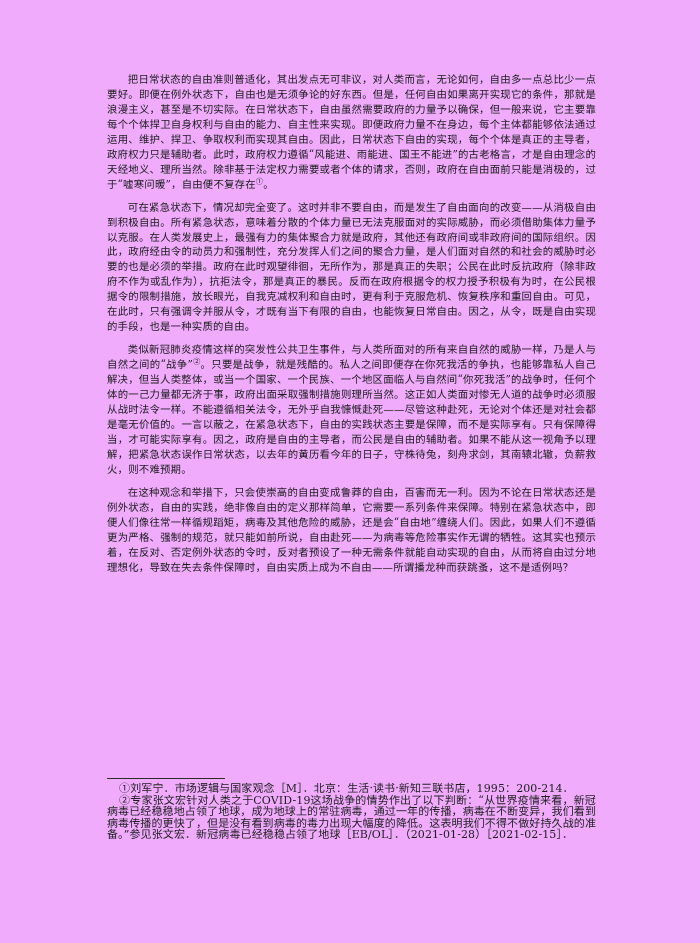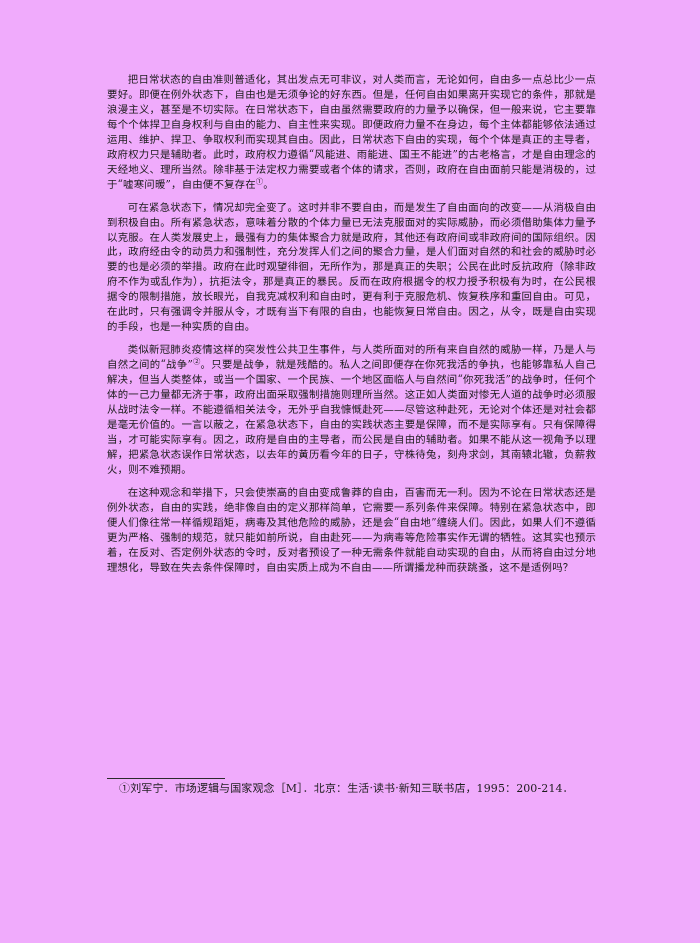--- a/index.html
+++ b/index.html
@@ -113,17 +113,18 @@
 
     <p class="para">在这种观念和举措下，只会使崇高的自由变成鲁莽的自由，百害而无一利。因为不论在日常状态还是例外状态，自由的实践，绝非像自由的定义那样简单，它需要一系列条件来保障。特别在紧急状态中，即便人们像往常一样循规蹈矩，病毒及其他危险的威胁，还是会“自由地”缠绕人们。因此，如果人们不遵循更为严格、强制的规范，就只能如前所说，自由赴死——为病毒等危险事实作无谓的牺牲。这其实也预示着，在反对、否定例外状态的令时，反对者预设了一种无需条件就能自动实现的自由，从而将自由过分地理想化，导致在失去条件保障时，自由实质上成为不自由——所谓播龙种而获跳蚤，这不是适例吗？</p>
 
   </div>
 
   <div class="footnotes">
     <div class="fn-rule"></div>
 
     <p class="fn-item"><span>①</span><span>刘军宁．市场逻辑与国家观念［M］．北京：生活·读书·新知三联书店，1995：200-214．</span></p>
 
+    <p class="fn-item"><span>②</span><span>专家张文宏针对人类之于COVID-19这场战争的情势作出了以下判断：“从世界疫情来看，新冠病毒已经稳稳地占领了地球，成为地球上的常驻病毒，通过一年的传播，病毒在不断变异，我们看到病毒传播的更快了，但是没有看到病毒的毒力出现大幅度的降低。这表明我们不得不做好持久战的准备。”参见张文宏．新冠病毒已经稳稳占领了地球［EB/OL］．（2021-01-28）［2021-02-15］．</span></p>
 
   </div>
 
 
 </div>
 
 </body></html>

